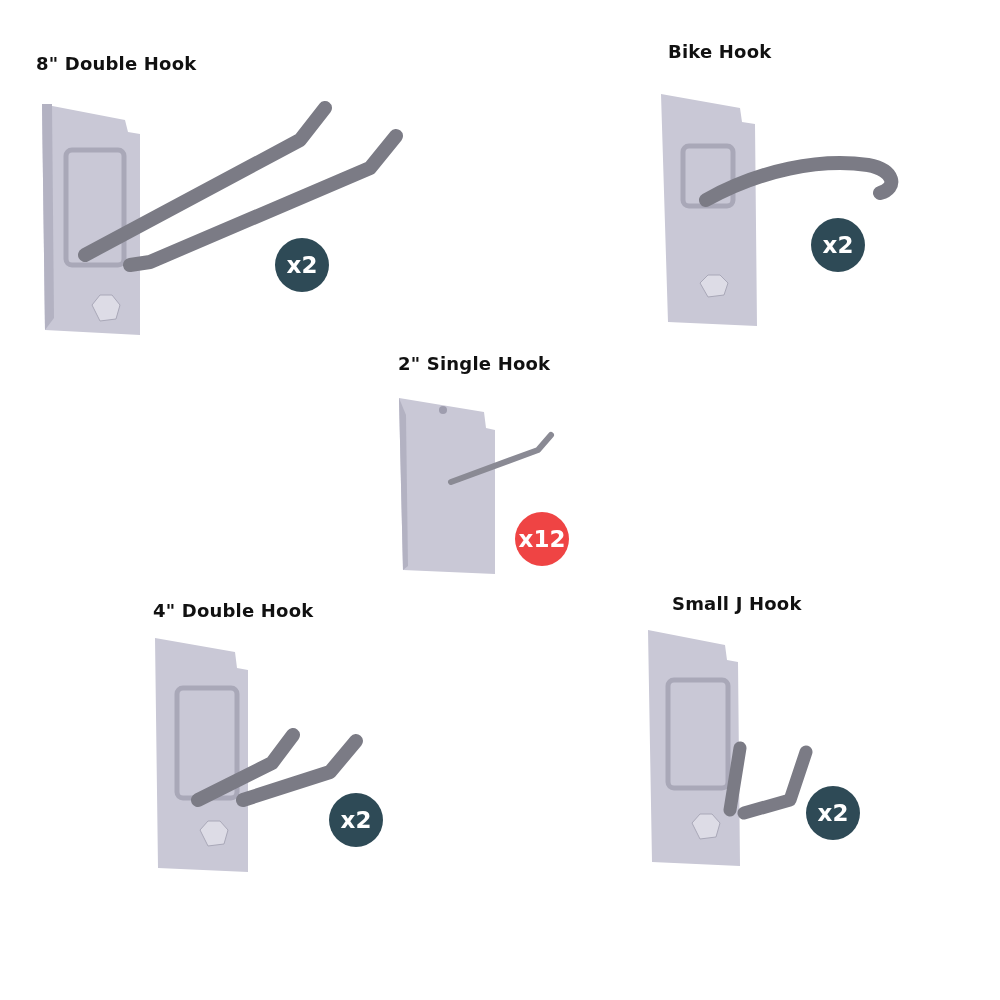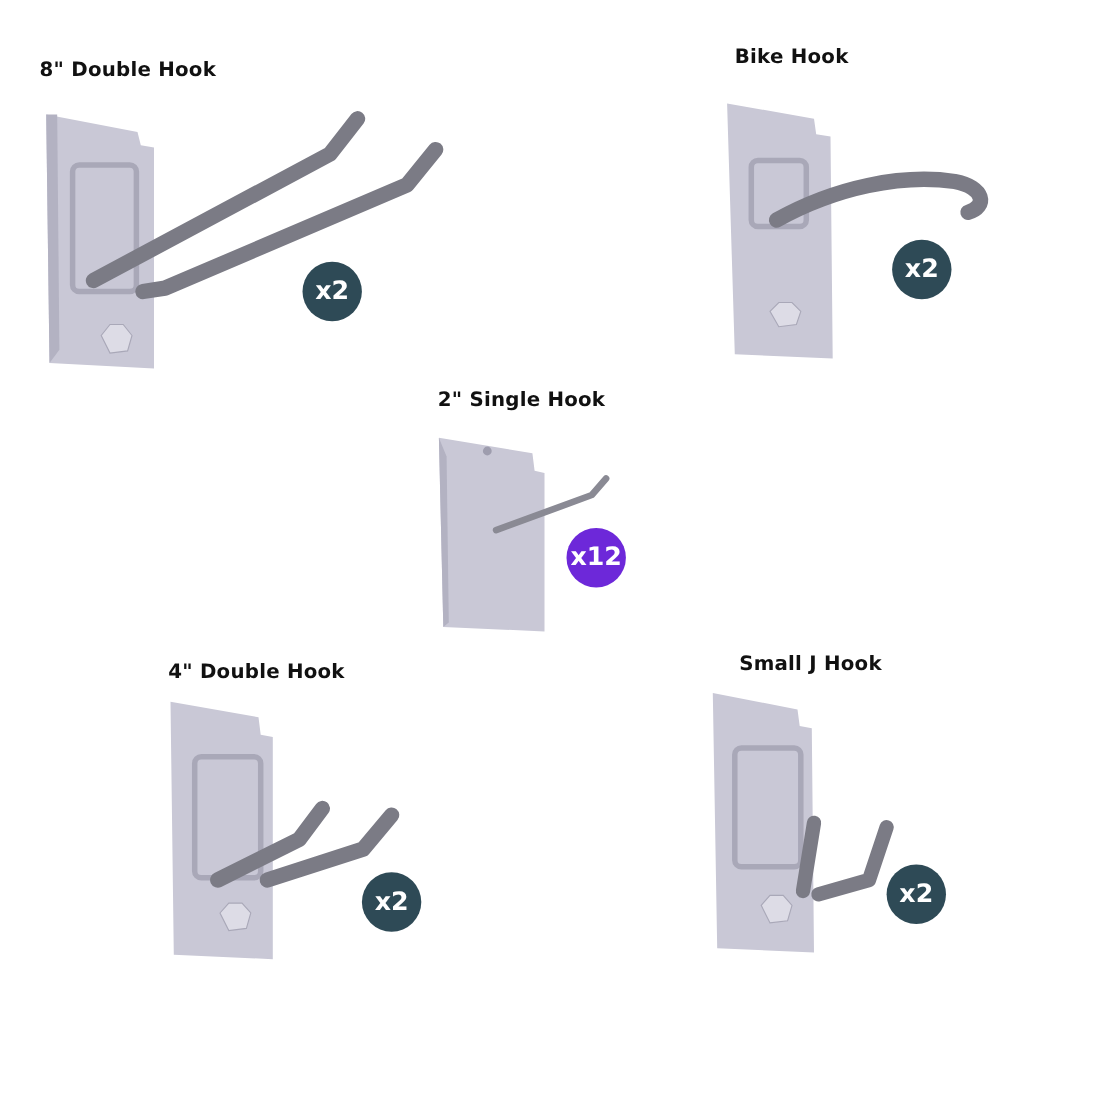--- a/index.html
+++ b/index.html
@@ -41,21 +41,21 @@
 </div>
 
 <div class="item">
   <div class="title" style="left:398px;top:353px;">2" Single Hook</div>
   <svg style="left:0;top:0;" width="600" height="600">
     <path d="M399 398 L484 412 L486 428 L495 430 L495 574 L403 570 Z" fill="#c9c8d6"></path>
     <path d="M399 398 L406 415 L408 566 L403 570 Z" fill="#b3b2c2"></path>
     <circle cx="443" cy="410" r="4" fill="#9e9dae"></circle>
     <path d="M451 482 L538 450 L551 435" stroke="#8a8a94" stroke-width="6" fill="none" stroke-linecap="round" stroke-linejoin="round"></path>
   </svg>
-  <div class="badge" style="left:515px;top:480px;background:#6d28d9;">x12</div>
+  <div class="badge" style="left:515px;top:512px;background:#ef4444;">x12</div>
 </div>
 
 <div class="item">
   <div class="title" style="left:153px;top:600px;">4" Double Hook</div>
   <svg style="left:0;top:0;" width="1000" height="1000">
     <path d="M155 638 L235 652 L237 668 L248 670 L248 872 L158 868 Z" fill="#c9c8d6"></path>
     <rect x="177" y="688" width="60" height="110" rx="6" fill="none" stroke="#a9a8b8" stroke-width="5"></rect>
     <path d="M200 830 l8 -9 l12 0 l8 9 l-4 14 l-16 2 Z" fill="#dddce6" stroke="#a9a8b8"></path>
     <path d="M198 800 L272 763 L293 735" stroke="#7b7b85" stroke-width="14" fill="none" stroke-linecap="round" stroke-linejoin="round"></path>
     <path d="M243 800 L330 772 L356 741" stroke="#7b7b85" stroke-width="14" fill="none" stroke-linecap="round" stroke-linejoin="round"></path>

